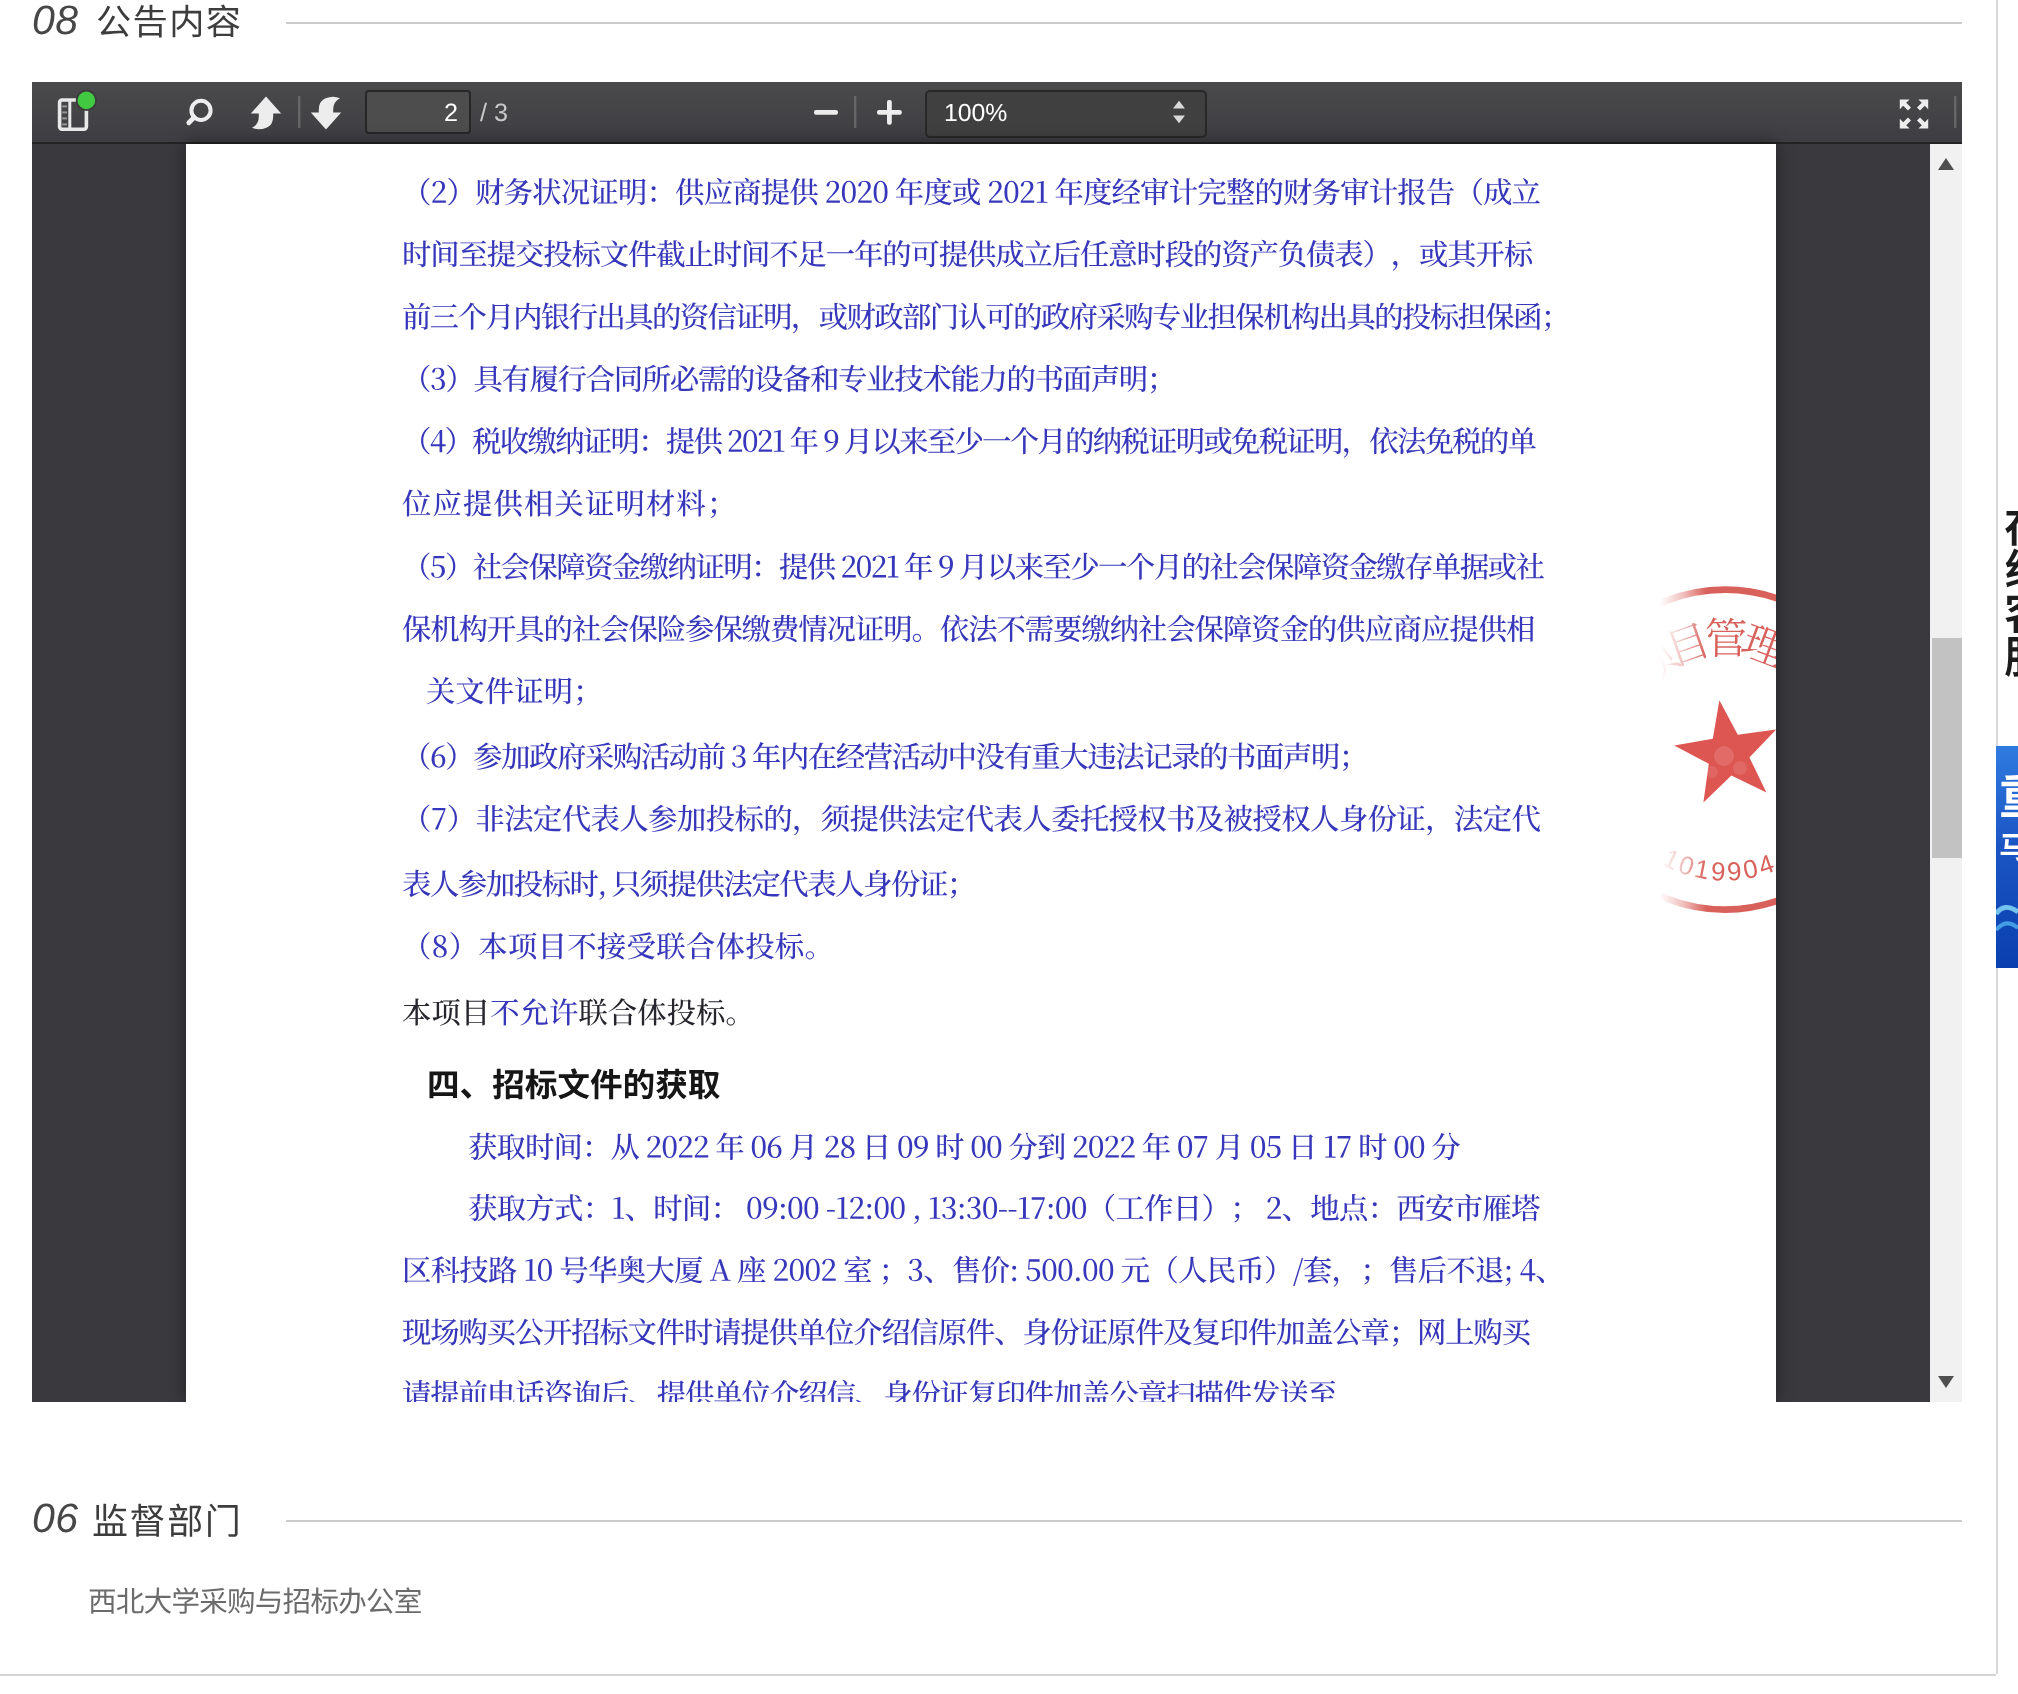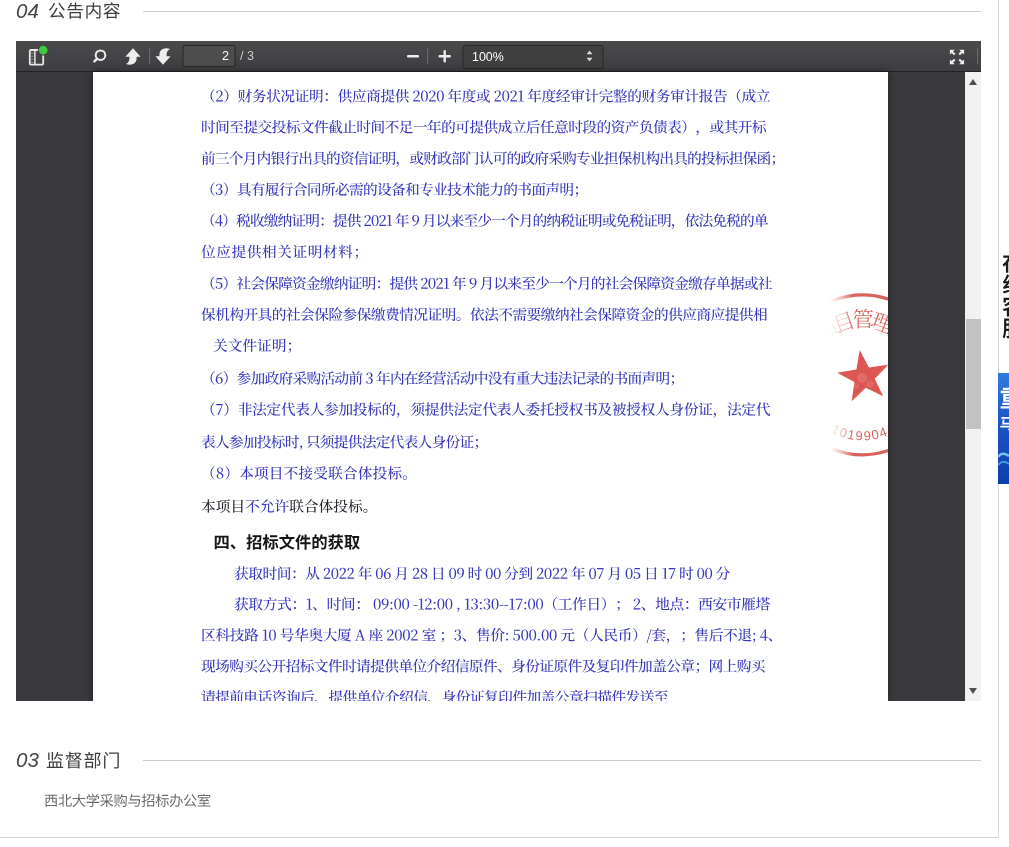--- a/index.html
+++ b/index.html
@@ -281,21 +281,21 @@
       <path id="q7406" d="M396 193H810L854 250Q854 250 862 243Q871 236 883 226Q896 215 910 203Q924 191 935 180Q932 164 909 164H404ZM297 -11H849L895 48Q895 48 903 41Q912 35 925 23Q938 12 953 0Q968 -13 980 -25Q978 -32 971 -36Q964 -40 954 -40H304ZM428 571H878V543H428ZM428 375H878V346H428ZM617 766H674V-29H617ZM844 766H834L869 804L946 746Q941 740 929 734Q917 728 902 725V325Q902 322 894 317Q886 311 874 307Q863 303 853 303H844ZM400 766V796L463 766H883V737H458V304Q458 301 451 296Q444 291 434 287Q423 284 410 284H400ZM44 732H262L306 788Q306 788 315 782Q323 775 336 764Q348 754 363 742Q377 730 388 718Q385 702 363 702H52ZM47 462H263L303 515Q303 515 316 504Q328 493 345 478Q362 463 375 448Q371 433 350 433H55ZM31 102Q61 110 116 129Q171 147 241 172Q311 197 384 224L390 209Q333 181 256 140Q180 99 81 52Q78 34 61 27ZM174 732H233V143L174 123Z"></path>
       <path id="q76ee" d="M200 760V791L265 760H795V730H260V-52Q260 -55 253 -61Q247 -67 236 -71Q226 -76 211 -76H200ZM748 760H737L773 802L856 737Q850 730 837 724Q825 718 808 715V-48Q808 -51 799 -57Q791 -63 779 -68Q766 -72 755 -72H748ZM229 521H783V492H229ZM229 280H783V250H229ZM229 34H783V4H229Z"></path>
       <path id="q7ba1" d="M876 794Q876 794 884 788Q893 781 905 771Q918 762 932 750Q946 738 957 726Q954 710 931 710H575V740H833ZM441 789Q441 789 454 779Q466 769 483 755Q500 740 514 726Q510 710 488 710H179V740H402ZM670 727Q710 717 733 701Q756 686 766 669Q776 653 776 638Q776 623 768 614Q760 605 748 604Q736 603 722 613Q719 641 700 670Q681 700 659 719ZM682 806Q678 798 669 794Q660 789 645 790Q618 743 583 704Q547 665 509 640L496 651Q524 684 550 734Q576 784 594 840ZM269 725Q306 714 327 698Q349 682 358 666Q367 650 367 636Q366 622 358 613Q350 605 339 604Q327 603 314 614Q312 640 295 670Q278 699 257 718ZM283 806Q279 798 270 794Q260 789 244 791Q208 720 158 663Q108 605 55 569L40 580Q84 625 126 694Q168 764 195 841ZM448 646Q486 641 508 630Q530 619 539 605Q549 590 549 577Q548 563 540 554Q532 546 520 544Q507 542 493 552Q489 576 473 600Q457 625 438 639ZM247 457 316 427H305V-59Q305 -61 299 -66Q293 -71 282 -74Q272 -78 256 -78H247V427ZM743 427V397H276V427ZM837 540 873 578 942 511Q937 506 928 505Q919 503 905 502Q893 480 871 452Q849 424 830 405L816 413Q821 430 827 454Q834 477 839 500Q845 524 848 540ZM172 588Q189 538 187 499Q186 461 174 435Q161 409 145 396Q134 388 121 384Q108 380 97 383Q86 386 80 396Q73 410 81 423Q88 436 102 444Q128 462 144 502Q160 542 154 587ZM876 540V510H171V540ZM759 176 791 211 866 154Q862 150 851 145Q840 140 826 137V-40Q826 -43 817 -47Q809 -52 798 -56Q787 -60 777 -60H768V176ZM698 427 731 461 803 406Q799 402 789 397Q778 392 765 389V251Q765 248 757 244Q748 239 737 235Q726 231 716 231H707V427ZM796 176V146H272V176ZM796 17V-12H272V17ZM739 288V258H272V288Z"></path>
       <path id="q9879" d="M723 513Q720 504 711 498Q703 492 686 492Q682 399 677 322Q671 246 653 184Q635 123 597 74Q558 26 490 -13Q422 -52 314 -82L303 -63Q399 -29 459 10Q520 49 554 98Q588 148 603 211Q619 274 623 355Q627 436 628 538ZM488 179Q488 176 481 171Q474 165 464 162Q453 158 440 158H431V616V647L493 616H842V587H488ZM818 616 850 652 923 596Q913 584 884 579V187Q884 185 876 180Q868 175 857 171Q846 167 835 167H827V616ZM678 165Q760 140 814 111Q868 81 900 51Q931 22 944 -4Q957 -29 955 -47Q952 -65 939 -71Q925 -77 905 -68Q890 -40 863 -9Q836 22 803 52Q769 82 734 108Q699 135 667 154ZM704 767Q694 741 680 709Q667 678 653 650Q639 622 625 601H602Q606 621 610 651Q614 680 617 712Q621 743 623 767ZM883 823Q883 823 891 816Q900 810 913 800Q926 789 940 777Q954 765 966 754Q963 738 940 738H404L396 768H838ZM46 174Q81 180 137 192Q194 205 263 222Q332 240 403 260L407 245Q353 218 279 185Q205 152 108 114Q102 94 86 89ZM250 721V186H191V721ZM341 774Q341 774 353 764Q365 754 382 739Q398 725 412 711Q408 695 387 695H53L45 725H301Z"></path>
       <path id="m5728" d="M57 704H945V601H57ZM379 381H904V282H379ZM340 38H942V-62H340ZM589 555H697V-16H589ZM376 847 488 821Q452 702 397 586Q341 471 263 371Q185 271 80 198Q75 213 65 232Q56 251 46 269Q36 288 28 301Q96 345 151 408Q206 470 250 543Q293 616 325 694Q356 771 376 847ZM177 430H285V-84H177Z"></path>
       <path id="m5ba2" d="M377 662 492 640Q436 561 357 494Q278 426 164 372Q157 385 145 400Q132 415 118 429Q105 443 93 451Q198 493 269 549Q340 606 377 662ZM398 593H711V511H325ZM679 593H700L719 597L792 554Q741 472 664 408Q587 345 493 297Q398 249 293 215Q188 182 80 162Q76 176 67 193Q59 211 49 228Q39 245 29 257Q130 273 229 301Q328 329 415 369Q503 409 572 462Q640 514 679 577ZM351 531Q410 463 504 413Q598 362 718 329Q838 296 972 282Q961 270 948 251Q935 232 923 213Q912 195 904 179Q767 199 646 239Q526 279 427 342Q329 404 258 489ZM219 225H789V-85H678V136H324V-87H219ZM280 34H734V-55H280ZM72 762H929V550H820V665H177V550H72ZM416 832 523 858Q541 827 562 789Q583 751 595 724L482 694Q472 721 453 760Q434 800 416 832Z"></path>
       <path id="m670d" d="M138 811H365V712H138ZM138 582H369V483H138ZM529 464H883V366H529ZM137 348H365V247H137ZM96 811H193V448Q193 389 190 319Q187 248 179 176Q171 103 155 35Q139 -33 114 -88Q105 -80 89 -70Q73 -61 56 -52Q39 -43 27 -39Q51 13 65 75Q79 136 85 201Q92 266 94 330Q96 393 96 448ZM305 811H405V32Q405 -5 397 -30Q389 -54 366 -67Q344 -80 310 -84Q277 -87 227 -87Q226 -73 222 -54Q217 -35 211 -16Q205 3 198 16Q228 15 253 15Q279 15 288 16Q297 16 301 20Q305 23 305 34ZM818 810H921V616Q921 580 911 559Q901 538 872 527Q844 517 802 515Q761 513 704 513Q701 535 691 560Q681 585 671 603Q698 603 724 602Q750 601 770 602Q790 602 798 602Q810 602 814 606Q818 609 818 618ZM853 464H871L889 467L952 446Q929 317 884 215Q838 113 774 39Q709 -36 628 -84Q619 -66 600 -43Q582 -19 566 -6Q637 32 695 98Q753 165 794 254Q835 343 853 446ZM664 399Q691 311 736 232Q781 153 843 92Q904 31 981 -5Q964 -19 944 -44Q925 -68 913 -87Q833 -44 769 26Q705 95 658 184Q611 274 580 377ZM470 810H845V710H571V-87H470Z"></path>
       <path id="m7ebf" d="M80 173Q78 183 72 200Q66 218 60 236Q53 255 47 268Q66 272 84 288Q102 305 126 333Q139 346 163 377Q187 408 216 450Q246 492 276 542Q306 591 332 642L419 587Q362 489 291 393Q220 298 148 226V223Q148 223 138 218Q127 213 114 205Q101 197 90 189Q80 180 80 173ZM80 173 74 257 120 290 392 336Q389 315 389 289Q389 263 390 247Q298 229 241 216Q183 204 152 197Q120 189 105 184Q89 178 80 173ZM73 416Q71 427 65 445Q59 463 52 482Q45 502 39 515Q54 519 68 535Q82 551 98 575Q106 587 122 614Q138 641 157 678Q176 715 195 758Q214 801 228 845L328 797Q303 739 271 680Q239 621 203 568Q168 514 132 471V468Q132 468 123 462Q114 457 103 449Q91 441 82 432Q73 423 73 416ZM73 416 71 492 116 522 299 537Q294 517 292 492Q289 467 289 451Q227 444 189 439Q150 434 127 430Q104 427 92 423Q80 420 73 416ZM49 66Q92 77 147 93Q202 109 264 127Q326 146 388 165L404 76Q318 46 231 17Q143 -12 72 -36ZM432 614 907 686 925 592 450 517ZM411 398 934 493 951 400 428 302ZM575 850H682Q680 745 685 643Q690 540 701 447Q713 354 729 276Q745 198 765 140Q785 82 809 50Q833 18 859 18Q870 18 877 28Q884 37 888 61Q893 85 895 126Q910 107 932 92Q953 76 971 67Q963 7 948 -26Q934 -59 910 -73Q886 -86 847 -86Q796 -86 757 -49Q717 -12 687 54Q657 120 636 209Q615 298 601 403Q588 507 582 621Q575 735 575 850ZM706 778 769 835Q790 824 815 808Q840 793 863 777Q886 761 900 748L836 685Q814 705 776 732Q739 758 706 778ZM869 351 959 310Q903 221 823 149Q743 76 646 21Q549 -34 442 -72Q432 -51 413 -26Q395 -2 377 17Q479 48 573 95Q667 143 743 208Q820 272 869 351Z"></path>
     </defs>
   </svg>
-<div class="abs" style="left:16px;top:-1.5px"><span class="itnum">04</span></div>
+<div class="abs" style="left:16px;top:-1.5px"><span class="itnum">08</span></div>
 <div class="abs" style="left:47.6px;top:0px">
     <svg width="90" height="24" style="position:absolute;overflow:hidden">
       <g fill="#3d3d3d" transform="translate(0 17.2) scale(0.017600 -0.017600)">
         <use href="#n516c" x="0"></use>
         <use href="#n544a" x="1040"></use>
         <use href="#n5185" x="2080"></use>
         <use href="#n5bb9" x="3119"></use>
       </g>
     </svg>
   </div>
@@ -1062,21 +1062,21 @@
           <circle cx="763.0" cy="314.0" r="3" fill="#fff" opacity="0.1"></circle>
         </g>
     </svg>
   </div>
   <div class="abs" id="sbar">
     <div class="tri" style="left:4px;top:6.5px;border-left:4.5px solid transparent;border-right:4.5px solid transparent;border-bottom:6px solid #4f4f4f"></div>
     <div id="thumb"></div>
     <div class="tri" style="left:4px;top:616px;border-left:4.5px solid transparent;border-right:4.5px solid transparent;border-top:6px solid #4f4f4f"></div>
   </div>
 </div>
-<div class="abs" style="left:16px;top:747.5px"><span class="itnum">03</span></div>
+<div class="abs" style="left:16px;top:747.5px"><span class="itnum">06</span></div>
 <div class="abs" style="left:45.5px;top:749px">
     <svg width="90" height="24" style="position:absolute;overflow:hidden">
       <g fill="#3d3d3d" transform="translate(0 18.0) scale(0.018000 -0.018000)">
         <use href="#n76d1" x="0"></use>
         <use href="#n7763" x="1044"></use>
         <use href="#n90e8" x="2089"></use>
         <use href="#n95e8" x="3133"></use>
       </g>
     </svg>
   </div>

